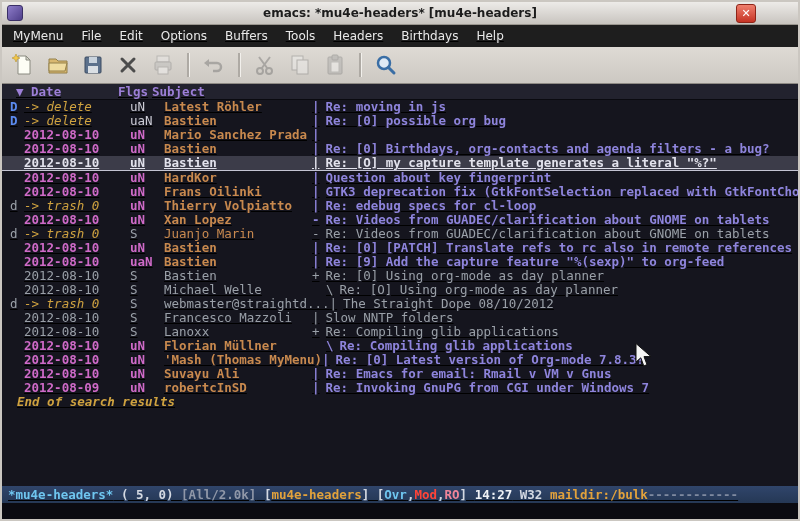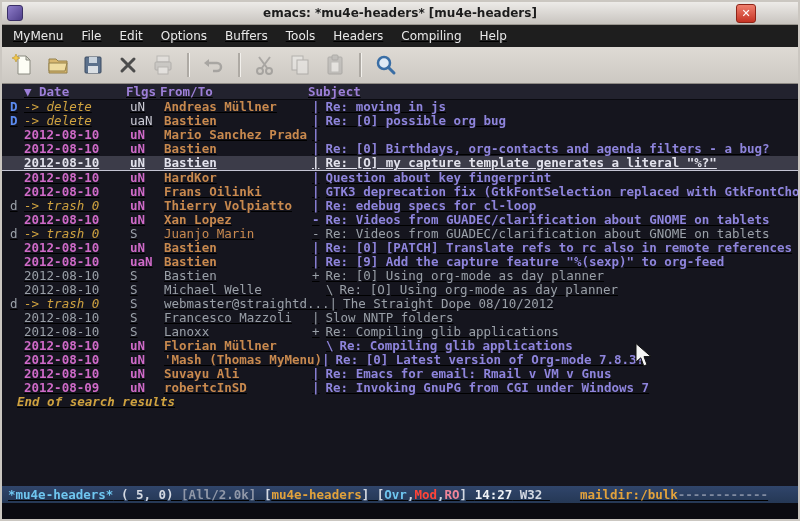--- a/index.html
+++ b/index.html
@@ -12,21 +12,21 @@
   
   .menubar{height:22px;background:#1e1e1e;display:flex;align-items:stretch;flex:0 0 auto;padding-left:2px;}
   .menu-item{color:#e9e9e9;font-size:12px;line-height:22px;padding:0 9px;cursor:pointer;}
   
   .toolbar{height:36px;background:linear-gradient(#dedad4,#ccc8c2);border-bottom:1px solid #8e8a84;display:flex;align-items:center;padding-left:6px;gap:5px;flex:0 0 auto;}
   .tb-btn{width:30px;height:28px;display:flex;align-items:center;justify-content:center;border-radius:3px;cursor:pointer;}
   .tb-btn.disabled{opacity:.38;filter:grayscale(1);}
   .tb-sep{width:2px;height:24px;background:#aeaaa4;border-right:1px solid #f2f0ec;margin:0 4px;}
   
   .buffer{flex:1 1 auto;background:#15151e;overflow:hidden;font-family:"DejaVu Sans Mono",monospace;font-size:12.5px;position:relative;}
-  .header-line{height:15px;line-height:15px;background:#22222e;color:#9d7fd8;font-weight:bold;display:flex;white-space:pre;padding-left:16px;border-bottom:1px solid #0a0a10;}
+  .header-line{height:15px;line-height:15px;background:#22222e;color:#9d7fd8;font-weight:bold;display:flex;white-space:pre;padding-left:8px;border-bottom:1px solid #0a0a10;}
   .h-date{width:108px;padding-left:6px;box-sizing:border-box;}
   .h-flags{width:34px;}
   .h-from{width:148px;}
   .h-subject{flex:1;}
   .msg-row{display:flex;height:14px;line-height:14px;white-space:pre;padding-left:8px;align-items:baseline;}
   .msg-row span{display:inline-block;line-height:14px;}
   .c-mark{width:14px;}
   .c-date{width:94px;}
   .c-flags{width:34px;margin-left:12px;}
   .c-from{min-width:148px;}
@@ -52,21 +52,21 @@
   
   .modeline{height:17px;line-height:17px;background:linear-gradient(#30456b,#253855);font-family:"DejaVu Sans Mono",monospace;font-size:12.5px;font-weight:bold;white-space:pre;overflow:hidden;padding-left:6px;flex:0 0 auto;color:#d4d9e2;}
   .ml-buffer{color:#6fc6f0;}
   .ml-plain{color:#d4d9e2;}
   .ml-dim{color:#8f97a8;}
   .ml-mode{color:#e2a23c;}
   .ml-ovr{color:#6fc6f0;}
   .ml-mod{color:#ff4438;}
   .ml-ro{color:#f0859a;}
   .ml-time{color:#eef1f6;}
-  .ml-dir{color:#e2a23c;margin-left:30px;}
+  .ml-dir{color:#e2a23c;}
   .ml-dashes{color:#7f8aa0;}
   
   .echo{height:16px;background:#0b0b11;flex:0 0 auto;}
   
   .cursor{position:absolute;left:633px;top:341px;pointer-events:none;}
 </style>
 </head>
 <body>
 
 <div class="frame">
@@ -80,21 +80,21 @@
   </div>
 
   <div class="menubar" id="menubar">
       <div class="menu-item">MyMenu</div>
       <div class="menu-item">File</div>
       <div class="menu-item">Edit</div>
       <div class="menu-item">Options</div>
       <div class="menu-item">Buffers</div>
       <div class="menu-item">Tools</div>
       <div class="menu-item">Headers</div>
-      <div class="menu-item">Compiling</div>
+      <div class="menu-item">Birthdays</div>
       <div class="menu-item">Help</div>
     </div>
 
   <div class="toolbar">
     <div class="tb-btn" title="new-file">
       <svg viewBox="0 0 24 24" width="24" height="24">
         <path d="M7 3h8l4 4v14H7z" fill="#fdfdf5" stroke="#8a8a80"></path>
         <path d="M15 3l4 4h-4z" fill="#d9d9cd" stroke="#8a8a80"></path>
         <polygon points="5,1 6.2,3.8 9,5 6.2,6.2 5,9 3.8,6.2 1,5 3.8,3.8" fill="#f2c84b" stroke="#b8922e" stroke-width="0.6"></polygon>
       </svg>
@@ -158,25 +158,24 @@
         <circle cx="10" cy="10" r="6" fill="#dfeaf5" stroke="#3a6ea5" stroke-width="2.5"></circle>
         <path d="M14.5 14.5L20 20" stroke="#3a6ea5" stroke-width="3" stroke-linecap="round"></path>
       </svg>
     </div>
   </div>
 
   <div class="buffer">
     <div class="header-line">
       <span class="h-date">▼ Date</span>
       <span class="h-flags">Flgs</span>
-      <span class="h-from">From/To</span>
       <span class="h-subject">Subject</span>
     </div>
     <div id="msg-rows">
-        <div class="msg-row state-delete"><span class="c-mark">D</span><span class="c-date">-&gt; delete</span><span class="c-flags">uN</span><span class="c-from">Andreas Müllner</span><span class="c-sep">|</span><span class="c-subject">Re: moving in js</span></div>
+        <div class="msg-row state-delete"><span class="c-mark">D</span><span class="c-date">-&gt; delete</span><span class="c-flags">uN</span><span class="c-from">Latest Röhler</span><span class="c-sep">|</span><span class="c-subject">Re: moving in js</span></div>
         <div class="msg-row state-delete"><span class="c-mark">D</span><span class="c-date">-&gt; delete</span><span class="c-flags">uaN</span><span class="c-from">Bastien</span><span class="c-sep">|</span><span class="c-subject">Re: [0] possible org bug</span></div>
         <div class="msg-row state-unread"><span class="c-mark"></span><span class="c-date">2012-08-10</span><span class="c-flags">uN</span><span class="c-from">Mario Sanchez Prada</span><span class="c-sep">|</span></div>
         <div class="msg-row state-unread"><span class="c-mark"></span><span class="c-date">2012-08-10</span><span class="c-flags">uN</span><span class="c-from">Bastien</span><span class="c-sep">|</span><span class="c-subject">Re: [0] Birthdays, org-contacts and agenda filters - a bug?</span></div>
         <div class="msg-row state-current"><span class="c-mark"></span><span class="c-date">2012-08-10</span><span class="c-flags">uN</span><span class="c-from">Bastien</span><span class="c-sep">|</span><span class="c-subject">Re: [O] my capture template generates a literal "%?"</span></div>
         <div class="msg-row state-unread"><span class="c-mark"></span><span class="c-date">2012-08-10</span><span class="c-flags">uN</span><span class="c-from">HardKor</span><span class="c-sep">|</span><span class="c-subject">Question about key fingerprint</span></div>
         <div class="msg-row state-unread"><span class="c-mark"></span><span class="c-date">2012-08-10</span><span class="c-flags">uN</span><span class="c-from">Frans Oilinki</span><span class="c-sep">|</span><span class="c-subject">GTK3 deprecation fix (GtkFontSelection replaced with GtkFontChooser)</span></div>
         <div class="msg-row state-trash-unread"><span class="c-mark">d</span><span class="c-date">-&gt; trash 0</span><span class="c-flags">uN</span><span class="c-from">Thierry Volpiatto</span><span class="c-sep">|</span><span class="c-subject">Re: edebug specs for cl-loop</span></div>
         <div class="msg-row state-unread"><span class="c-mark"></span><span class="c-date">2012-08-10</span><span class="c-flags">uN</span><span class="c-from">Xan Lopez</span><span class="c-sep">-</span><span class="c-subject">Re: Videos from GUADEC/clarification about GNOME on tablets</span></div>
         <div class="msg-row state-trash-read from-accent"><span class="c-mark">d</span><span class="c-date">-&gt; trash 0</span><span class="c-flags">S</span><span class="c-from">Juanjo Marin</span><span class="c-sep">-</span><span class="c-subject">Re: Videos from GUADEC/clarification about GNOME on tablets</span></div>
         <div class="msg-row state-unread"><span class="c-mark"></span><span class="c-date">2012-08-10</span><span class="c-flags">uN</span><span class="c-from">Bastien</span><span class="c-sep">|</span><span class="c-subject">Re: [0] [PATCH] Translate refs to rc also in remote references</span></div>

